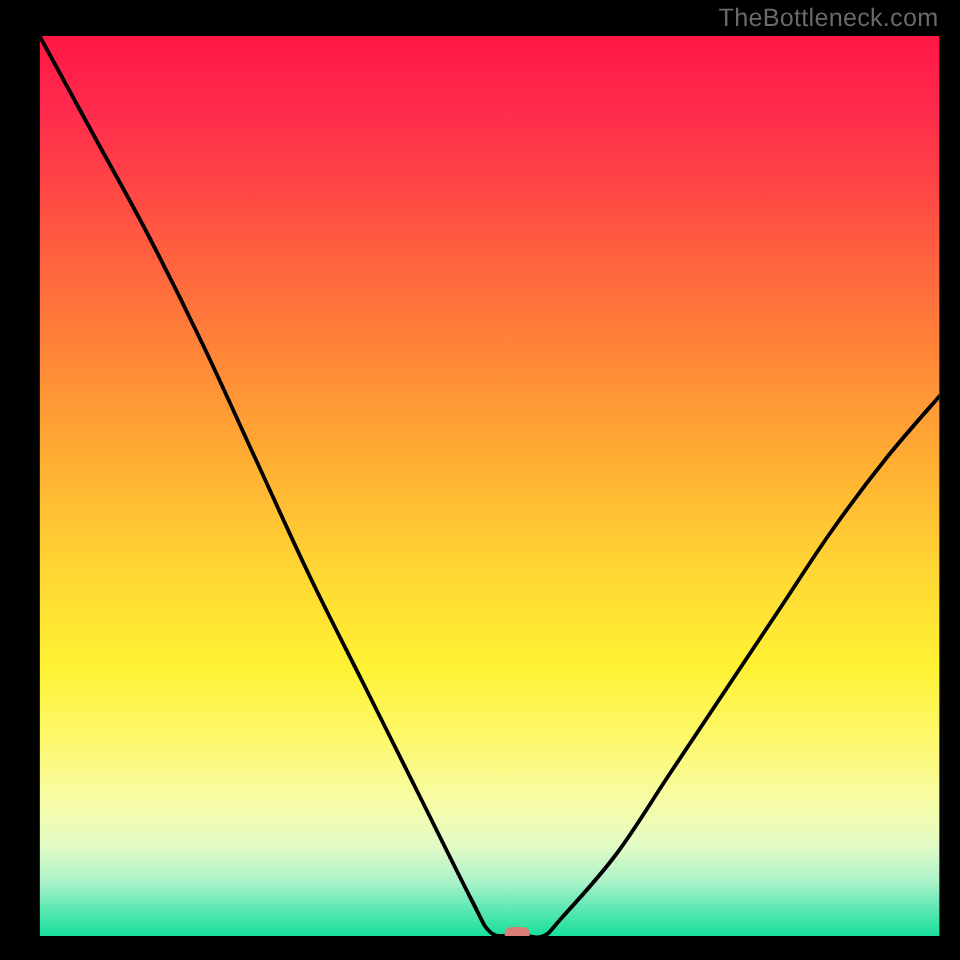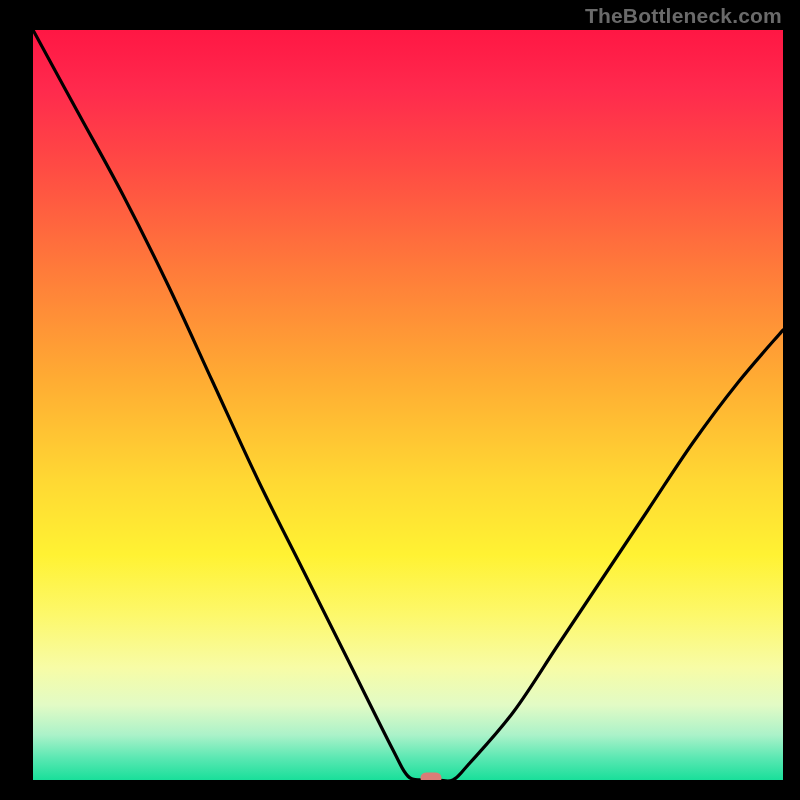--- a/index.html
+++ b/index.html
@@ -18,21 +18,21 @@
     width: 800px;
     height: 800px;
     background: #000;
   }
   .watermark {
     position: absolute;
     top: 4px;
     right: 18px;
     color: #6a6a6a;
     font-size: 21px;
-    font-weight: 700;
+    font-weight: 400;
     letter-spacing: 0.2px;
     z-index: 50;
   }
   .plot-area {
     position: absolute;
     left: 33px;
     top: 30px;
     width: 750px;
     height: 750px;
     overflow: hidden;

